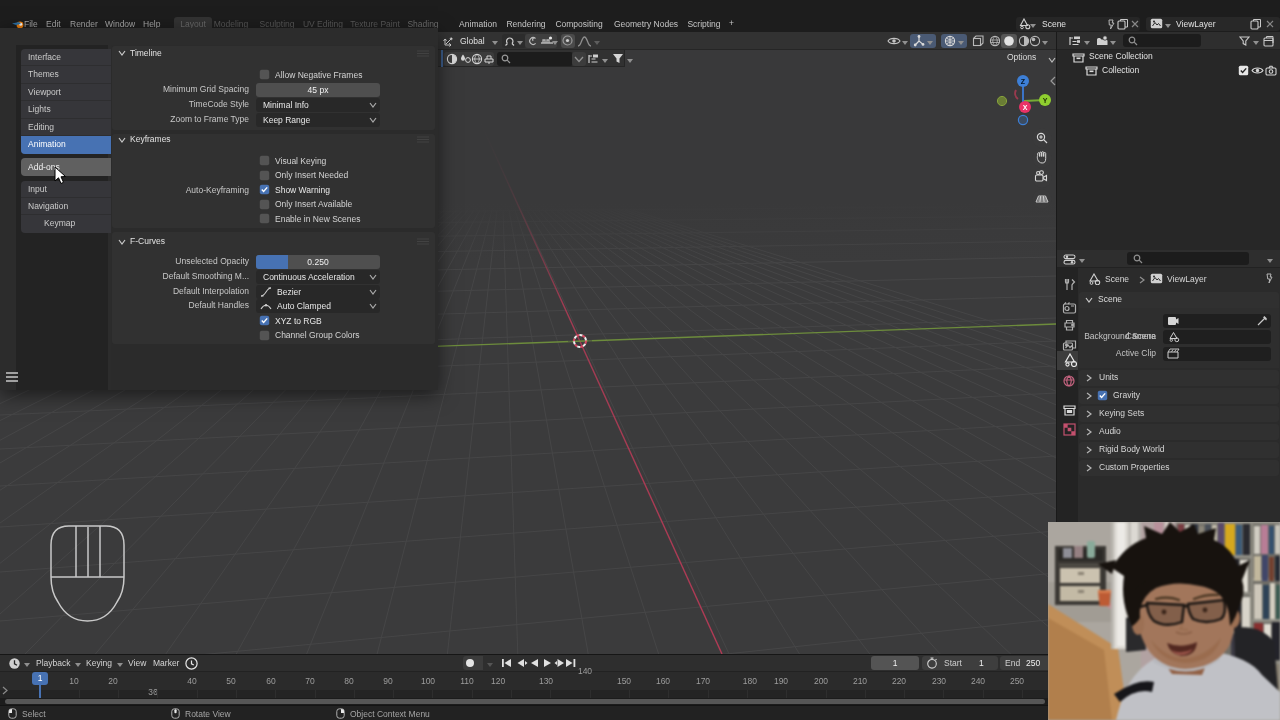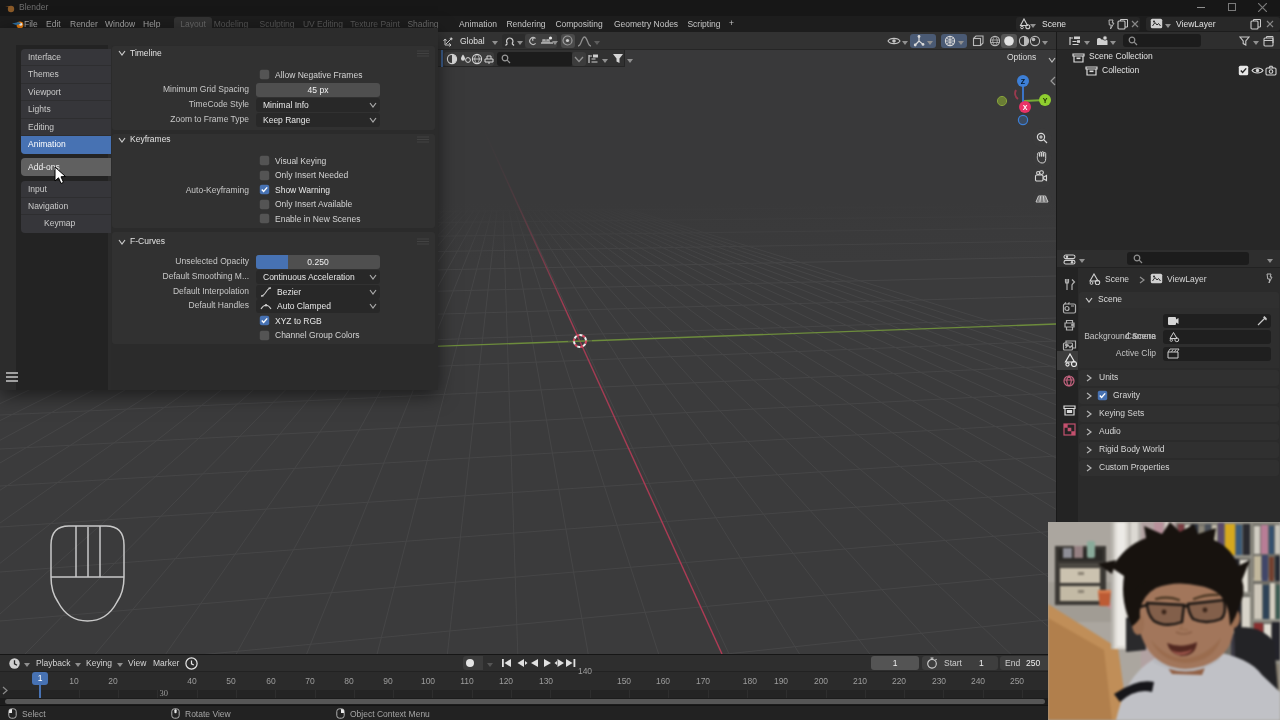--- a/index.html
+++ b/index.html
@@ -7,32 +7,20 @@
 body{font-family:"Liberation Sans",sans-serif;-webkit-font-smoothing:antialiased;}
 #root{position:relative;width:1280px;height:720px;background:#1d1d1d;overflow:hidden;}
 .abs{position:absolute;}
 .txt{color:#b8b8b8;font-size:8.5px;white-space:nowrap;}
 .caret{display:inline-block;width:0;height:0;border-left:3px solid transparent;border-right:3px solid transparent;border-top:4px solid #909090;vertical-align:middle;}
 </style>
 </head>
 <body>
 <div id="root">
 
-<div class="abs" style="left:0;top:0;width:1280px;height:16px;background:#171717;">
-  <svg class="abs" style="left:4px;top:2px;" width="12" height="12" viewBox="0 0 12 12">
-    <circle cx="7" cy="7" r="3.2" fill="#8a5a28"></circle>
-    <path d="M1 5 L6 4 L8 5 Z" fill="#8a5a28"></path>
-  </svg>
-  <div class="abs txt" style="left:19px;top:2px;color:#6f6f6f;font-size:8.5px;">Blender</div>
-  <div class="abs" style="left:1197px;top:7px;width:8px;height:1px;background:#8f8f8f;"></div>
-  <div class="abs" style="left:1228px;top:3px;width:8px;height:8px;border:1px solid #7a7a7a;"></div>
-  <svg class="abs" style="left:1258px;top:3px;" width="9" height="9" viewBox="0 0 9 9">
-        <path d="M0 0 L9 9 M9 0 L0 9" stroke="#7a7a7a" stroke-width="1.2"></path>
-      </svg>
-</div>
 
 <div class="abs" style="left:0;top:16px;width:1280px;height:16px;background:#1d1d1d;">
   <svg class="abs" style="left:12px;top:2px;" width="13" height="12" viewBox="0 0 13 12">
     <circle cx="8" cy="7" r="3.4" fill="#e87d0d"></circle>
         <circle cx="8.7" cy="6.2" r="1.5" fill="#fff"></circle>
     <path d="M0 5.5 L7 4 L9 6 L4 7 Z" fill="#2a6fa3"></path>
   </svg>
   <div class="abs txt" style="left:24px;top:3px;color:#a8a8a8;">File</div>
   <div class="abs txt" style="left:46px;top:3px;color:#a8a8a8;">Edit</div>
   <div class="abs txt" style="left:70px;top:3px;color:#a8a8a8;">Render</div>
@@ -589,30 +577,30 @@
         <path d="M4.5 1 h3 M6 1 v1.5 M9.5 3.2 l1-1" stroke="#d0d0d0" stroke-width="1.1"></path>
       </svg>
   <div class="abs txt" style="left:944px;top:4px;color:#cfcfcf;">Start</div>
   <div class="abs txt" style="left:979px;top:4px;color:#f0f0f0;">1</div>
   <div class="abs" style="left:1000px;top:2px;width:52px;height:14px;background:#3e3e3e;border-radius:3px;"></div>
   <div class="abs txt" style="left:1005px;top:4px;color:#cfcfcf;">End</div>
   <div class="abs txt" style="left:1026px;top:4px;color:#f0f0f0;">250</div>
 
   <div class="abs" style="left:59px;top:22px;width:30px;text-align:center;color:#9d9d9d;font-size:8.5px;font-family:'Liberation Sans';">10</div>
   <div class="abs" style="left:98px;top:22px;width:30px;text-align:center;color:#9d9d9d;font-size:8.5px;font-family:'Liberation Sans';">20</div>
-  <div class="abs" style="left:138px;top:34px;width:30px;text-align:right;color:#9d9d9d;font-size:8.5px;font-family:Liberation Serif, serif;">30</div>
+  <div class="abs" style="left:138px;top:34px;width:30px;text-align:center;color:#9d9d9d;font-size:8.5px;font-family:Liberation Mono, monospace;">30</div>
   <div class="abs" style="left:177px;top:22px;width:30px;text-align:center;color:#9d9d9d;font-size:8.5px;font-family:'Liberation Sans';">40</div>
   <div class="abs" style="left:216px;top:22px;width:30px;text-align:center;color:#9d9d9d;font-size:8.5px;font-family:'Liberation Sans';">50</div>
   <div class="abs" style="left:256px;top:22px;width:30px;text-align:center;color:#9d9d9d;font-size:8.5px;font-family:'Liberation Sans';">60</div>
   <div class="abs" style="left:295px;top:22px;width:30px;text-align:center;color:#9d9d9d;font-size:8.5px;font-family:'Liberation Sans';">70</div>
   <div class="abs" style="left:334px;top:22px;width:30px;text-align:center;color:#9d9d9d;font-size:8.5px;font-family:'Liberation Sans';">80</div>
   <div class="abs" style="left:373px;top:22px;width:30px;text-align:center;color:#9d9d9d;font-size:8.5px;font-family:'Liberation Sans';">90</div>
   <div class="abs" style="left:413px;top:22px;width:30px;text-align:center;color:#9d9d9d;font-size:8.5px;font-family:'Liberation Sans';">100</div>
   <div class="abs" style="left:452px;top:22px;width:30px;text-align:center;color:#9d9d9d;font-size:8.5px;font-family:'Liberation Sans';">110</div>
-  <div class="abs" style="left:491px;top:22px;width:30px;text-align:center;color:#9d9d9d;font-size:8.5px;font-family:'Liberation Sans';">120</div>
+  <div class="abs" style="left:491px;top:22px;width:30px;color:#9d9d9d;font-size:8.5px;font-family:'Liberation Sans';">120</div>
   <div class="abs" style="left:531px;top:22px;width:30px;text-align:center;color:#9d9d9d;font-size:8.5px;font-family:'Liberation Sans';">130</div>
   <div class="abs" style="left:570px;top:12px;width:30px;text-align:center;color:#9d9d9d;font-size:8.5px;font-family:'Liberation Sans';">140</div>
   <div class="abs" style="left:609px;top:22px;width:30px;text-align:center;color:#9d9d9d;font-size:8.5px;font-family:'Liberation Sans';">150</div>
   <div class="abs" style="left:648px;top:22px;width:30px;text-align:center;color:#9d9d9d;font-size:8.5px;font-family:'Liberation Sans';">160</div>
   <div class="abs" style="left:688px;top:22px;width:30px;text-align:center;color:#9d9d9d;font-size:8.5px;font-family:'Liberation Sans';">170</div>
   <div class="abs" style="left:727px;top:22px;width:30px;text-align:right;color:#9d9d9d;font-size:8.5px;font-family:'Liberation Sans';">180</div>
   <div class="abs" style="left:766px;top:22px;width:30px;text-align:center;color:#9d9d9d;font-size:8.5px;font-family:'Liberation Sans';">190</div>
   <div class="abs" style="left:806px;top:22px;width:30px;text-align:center;color:#9d9d9d;font-size:8.5px;font-family:'Liberation Sans';">200</div>
   <div class="abs" style="left:845px;top:22px;width:30px;text-align:center;color:#9d9d9d;font-size:8.5px;font-family:'Liberation Sans';">210</div>
   <div class="abs" style="left:884px;top:22px;width:30px;text-align:center;color:#9d9d9d;font-size:8.5px;font-family:'Liberation Sans';">220</div>

